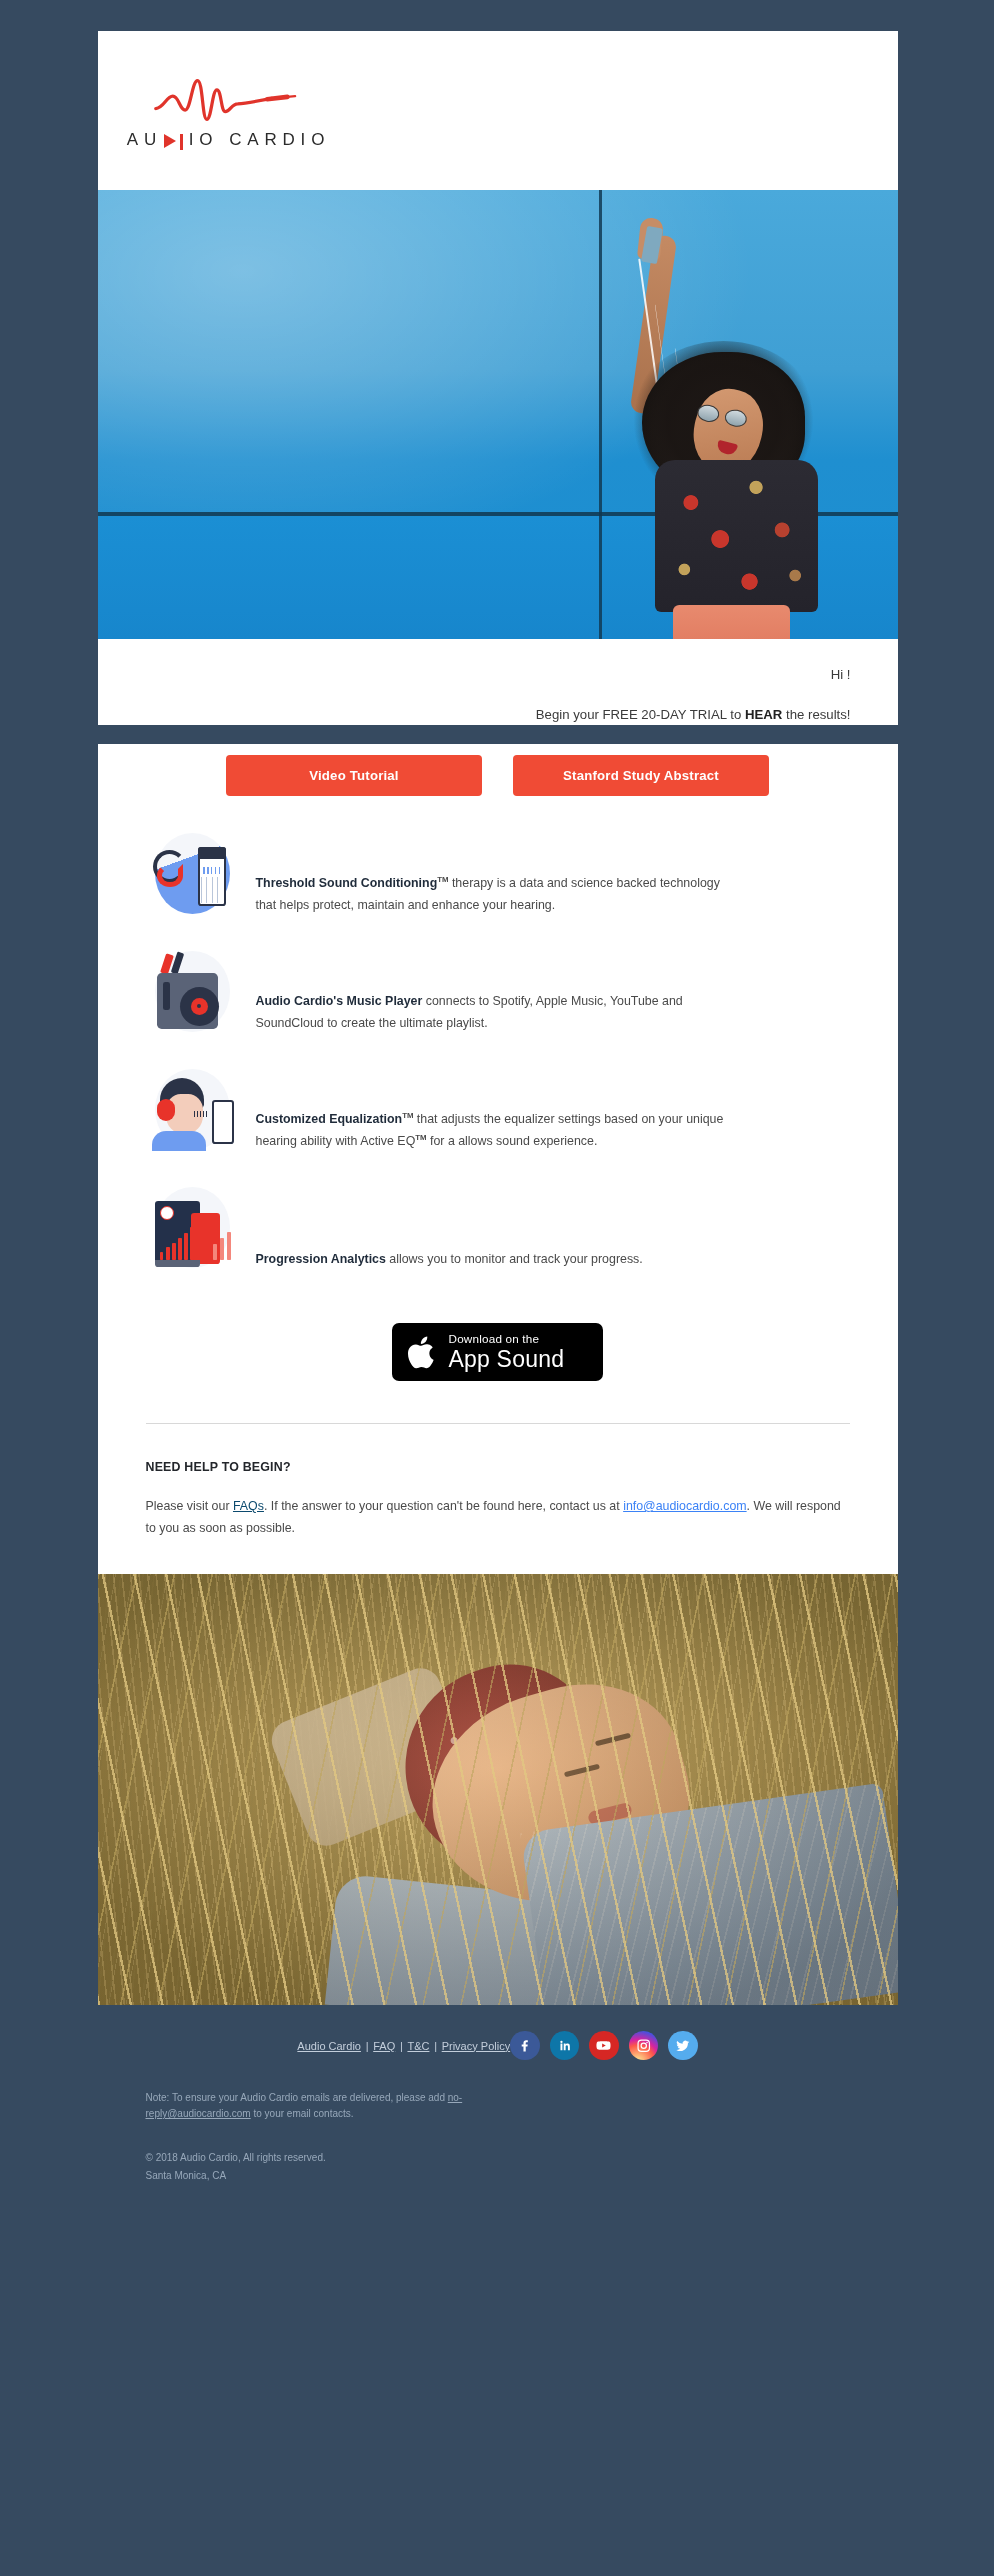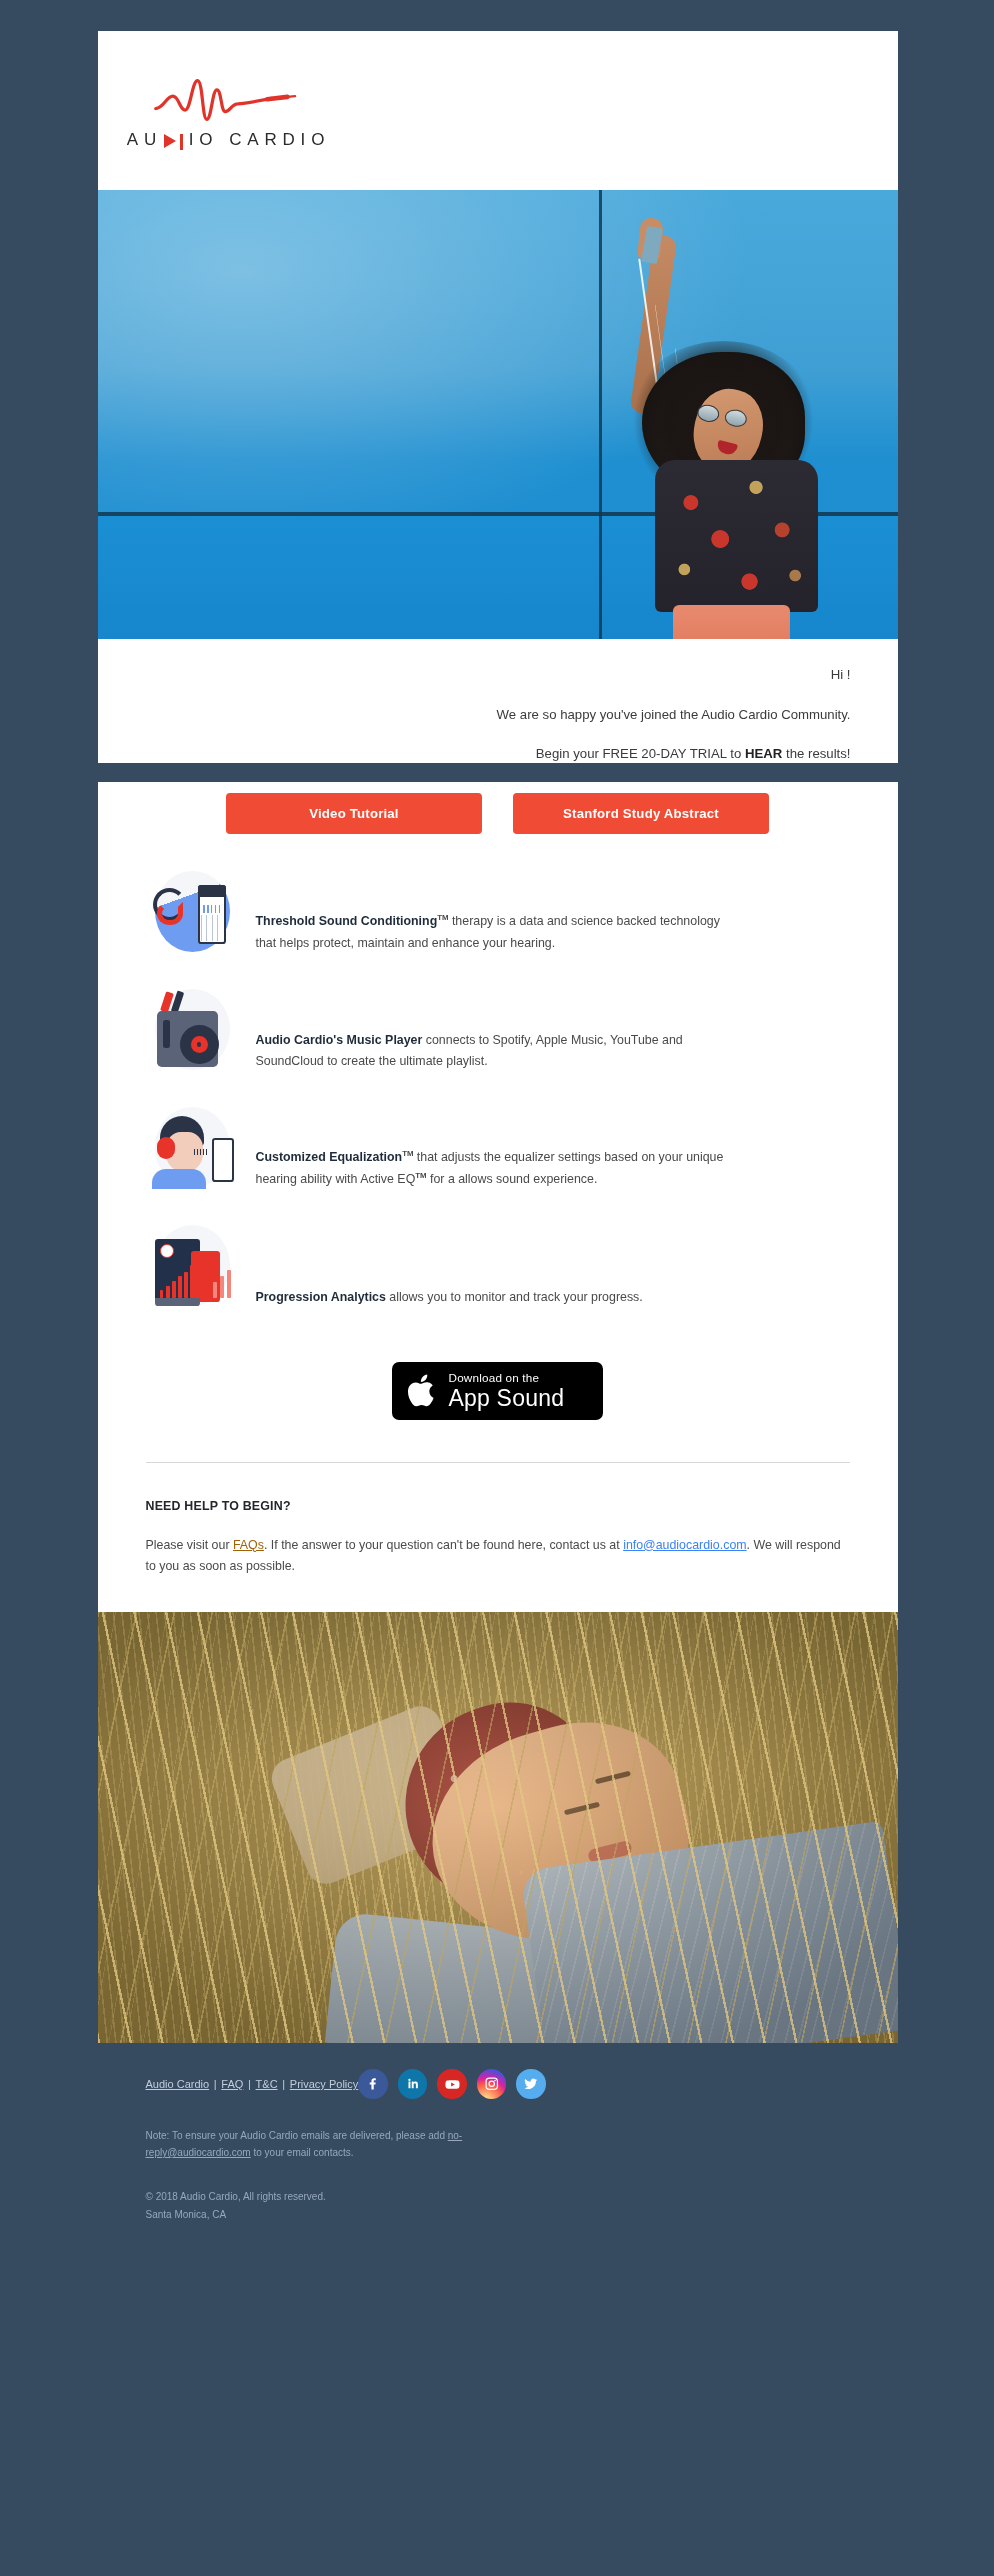--- a/index.html
+++ b/index.html
@@ -233,21 +233,21 @@
   .appstore .labels { color:#fff; line-height:1; }
   .appstore .l1 { font-size: 11.7px; letter-spacing:0.2px; margin-bottom: 3.1px; }
   .appstore .l2 { font-size: 23px; font-weight: 500; letter-spacing: 0.2px; }
 
   
   .divider-wrap { background:#fff; padding: 0 48px; }
   .divider { height:0.8px; background:#d8d8d8; }
   .help { background:#fff; padding: 36px 48px 34px; text-align:left; }
   .help h3 { font-size: 12.4px; font-weight:700; color:#23262b; letter-spacing:0.2px; margin-bottom: 22px; }
   .help p { font-size: 12.4px; color:#4a4a4a; line-height: 1.75; }
-  .help a { color:#a16207; text-decoration: underline; }
+  .help a { color:#0c4a6e; text-decoration: underline; }
   .help a.mail { color:#3b82f6;margin-top:12px; }
 
   
   .photo2 {
     height: 431px; position: relative; overflow: hidden;
     background: linear-gradient(180deg,#8a7a3f 0%, #a08a48 35%, #8d7a3d 100%);
   }
   .photo2 .grass {
     position:absolute; inset:0;
     background:
@@ -278,21 +278,21 @@
   .p2lip{position:absolute;left:490px;top:233px;width:44px;height:14px;background:#b5594c;border-radius:7.8px;transform:rotate(-14deg);}
   .photo2 .fore {
     position:absolute; inset:0;
     background:
       repeating-linear-gradient(78deg, rgba(226,200,130,.75) 0 2.3px, rgba(0,0,0,0) 2.3px 31px),
       repeating-linear-gradient(102deg, rgba(190,165,95,.6) 0 1.6px, rgba(0,0,0,0) 1.6px 37px);
   }
 
   
   .footer { background:#364a60; padding: 26.4px 48px 47px; color:#c3cedb; }
-  .footer-top { display:flex; align-items:center; justify-content:flex-start; }
+  .footer-top { display:flex; align-items:center; justify-content:center; }
   .flinks { font-size: 11px; color:#c3cedb; }
   .flinks a { color:#c3cedb; text-decoration: underline; }
   .flinks span.sep { padding: 0 4.7px; text-decoration:none; display:inline-block; }
   .socials { display:flex; gap: 10px; }
   .soc { width: 29.5px; height: 29.5px; border-radius: 50%; display:flex; align-items:center; justify-content:center; cursor:pointer; }
   .soc.fb { background:#3b5998; }
   .soc.li { background:#0e76a8; }
   .soc.yt { background:#d62724; }
   .soc.ig { background: radial-gradient(circle at 30% 107%, #fdf497 0%, #fd5949 45%, #d6249f 60%, #285AEB 90%); }
   .soc.tw { background:#55acee; }
@@ -345,21 +345,20 @@
           </div>
         <div class="mouth"></div>
         <div class="neckline"></div>
         <div class="torso"></div>
         <div class="skirt"></div>
       </div>
     </div>
 
     <div class="intro">
       <p class="first">Hi !</p>
-      <p>We are so happy you've joined the Audio Cardio Community.</p>
       <p>
         <span>Begin your FREE 20-DAY TRIAL  to </span><strong>HEAR</strong><span> the results!</span>
       </p>
     </div>
 
     <div class="cta-row">
       <button class="btn">Video Tutorial</button>
       <button class="btn">Stanford Study Abstract</button>
     </div>
 

